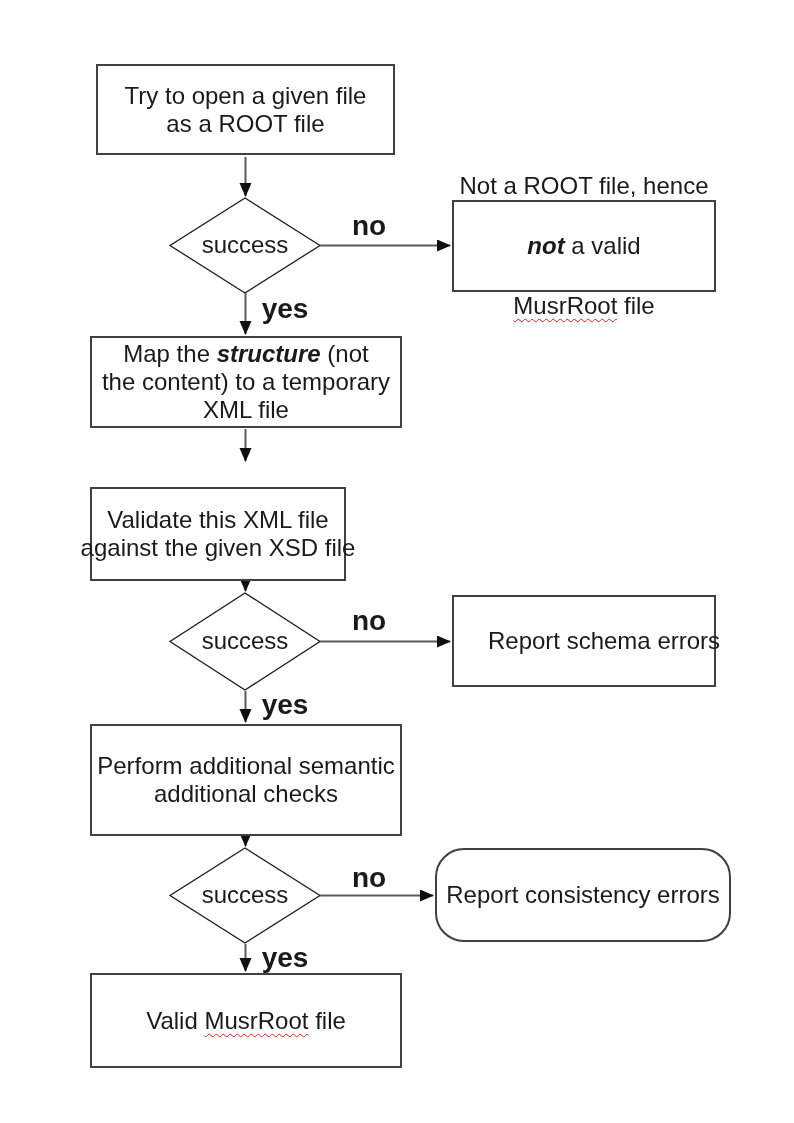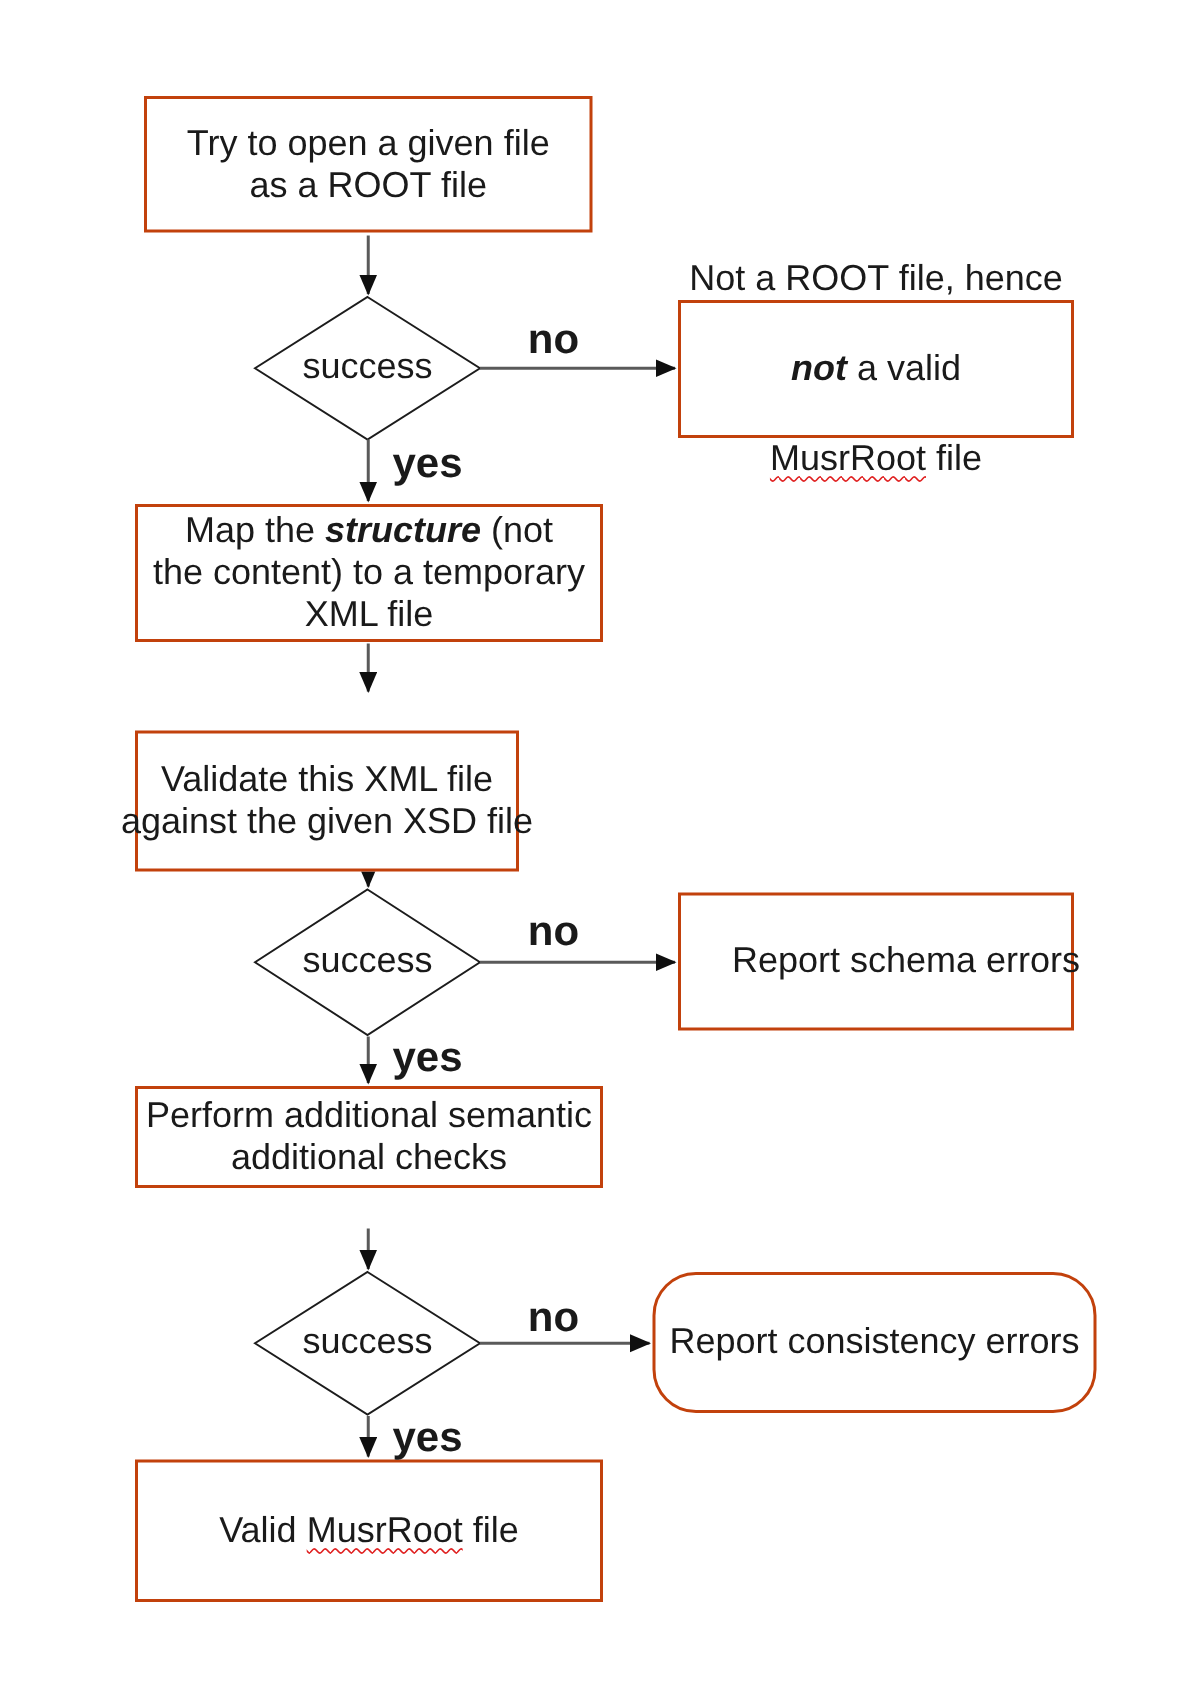--- a/index.html
+++ b/index.html
@@ -17,21 +17,21 @@
     overflow: hidden;
   }
   svg.connector-layer {
     position: absolute;
     left: 0; top: 0;
     width: 794px; height: 1123px;
   }
   .box {
     position: absolute;
     box-sizing: border-box;
-    border: 2px solid #c2410c;
+    border: 2px solid #404040;
     background: #ffffff;
     display: flex;
     flex-direction: column;
     justify-content: center;
     align-items: center;
     font-size: 24px;
     line-height: 28px;
     text-align: center;
   }
   .ln { white-space: nowrap; }
@@ -41,21 +41,21 @@
     text-decoration-style: wavy;
     text-decoration-color: #e02020;
     text-decoration-thickness: 1px;
     text-underline-offset: 4px;
   }
   .b-open        { left: 96px;  top: 64px;  width: 299px; height: 91px; }
   .b-notroot     { left: 452px; top: 200px; width: 264px; height: 92px; gap: 32px; }
   .b-map         { left: 90px;  top: 336px; width: 312px; height: 92px; }
   .b-validate    { left: 90px;  top: 463px; width: 256px; height: 94px; margin-top: 24px; }
   .b-schema      { left: 452px; top: 595px; width: 264px; height: 92px; padding-left: 40px; }
-  .b-semantic    { left: 90px;  top: 724px; width: 312px; height: 68px; }
+  .b-semantic    { left: 90px;  top: 724px; width: 312px; height: 112px; }
   .b-consistency { left: 435px; top: 848px; width: 296px; height: 94px; border-radius: 29px; }
   .b-valid       { left: 90px;  top: 973px; width: 312px; height: 95px; }
   .dlabel {
     position: absolute;
     left: 145px;
     width: 200px;
     text-align: center;
     font-size: 24px;
     line-height: 28px;
     white-space: nowrap;

